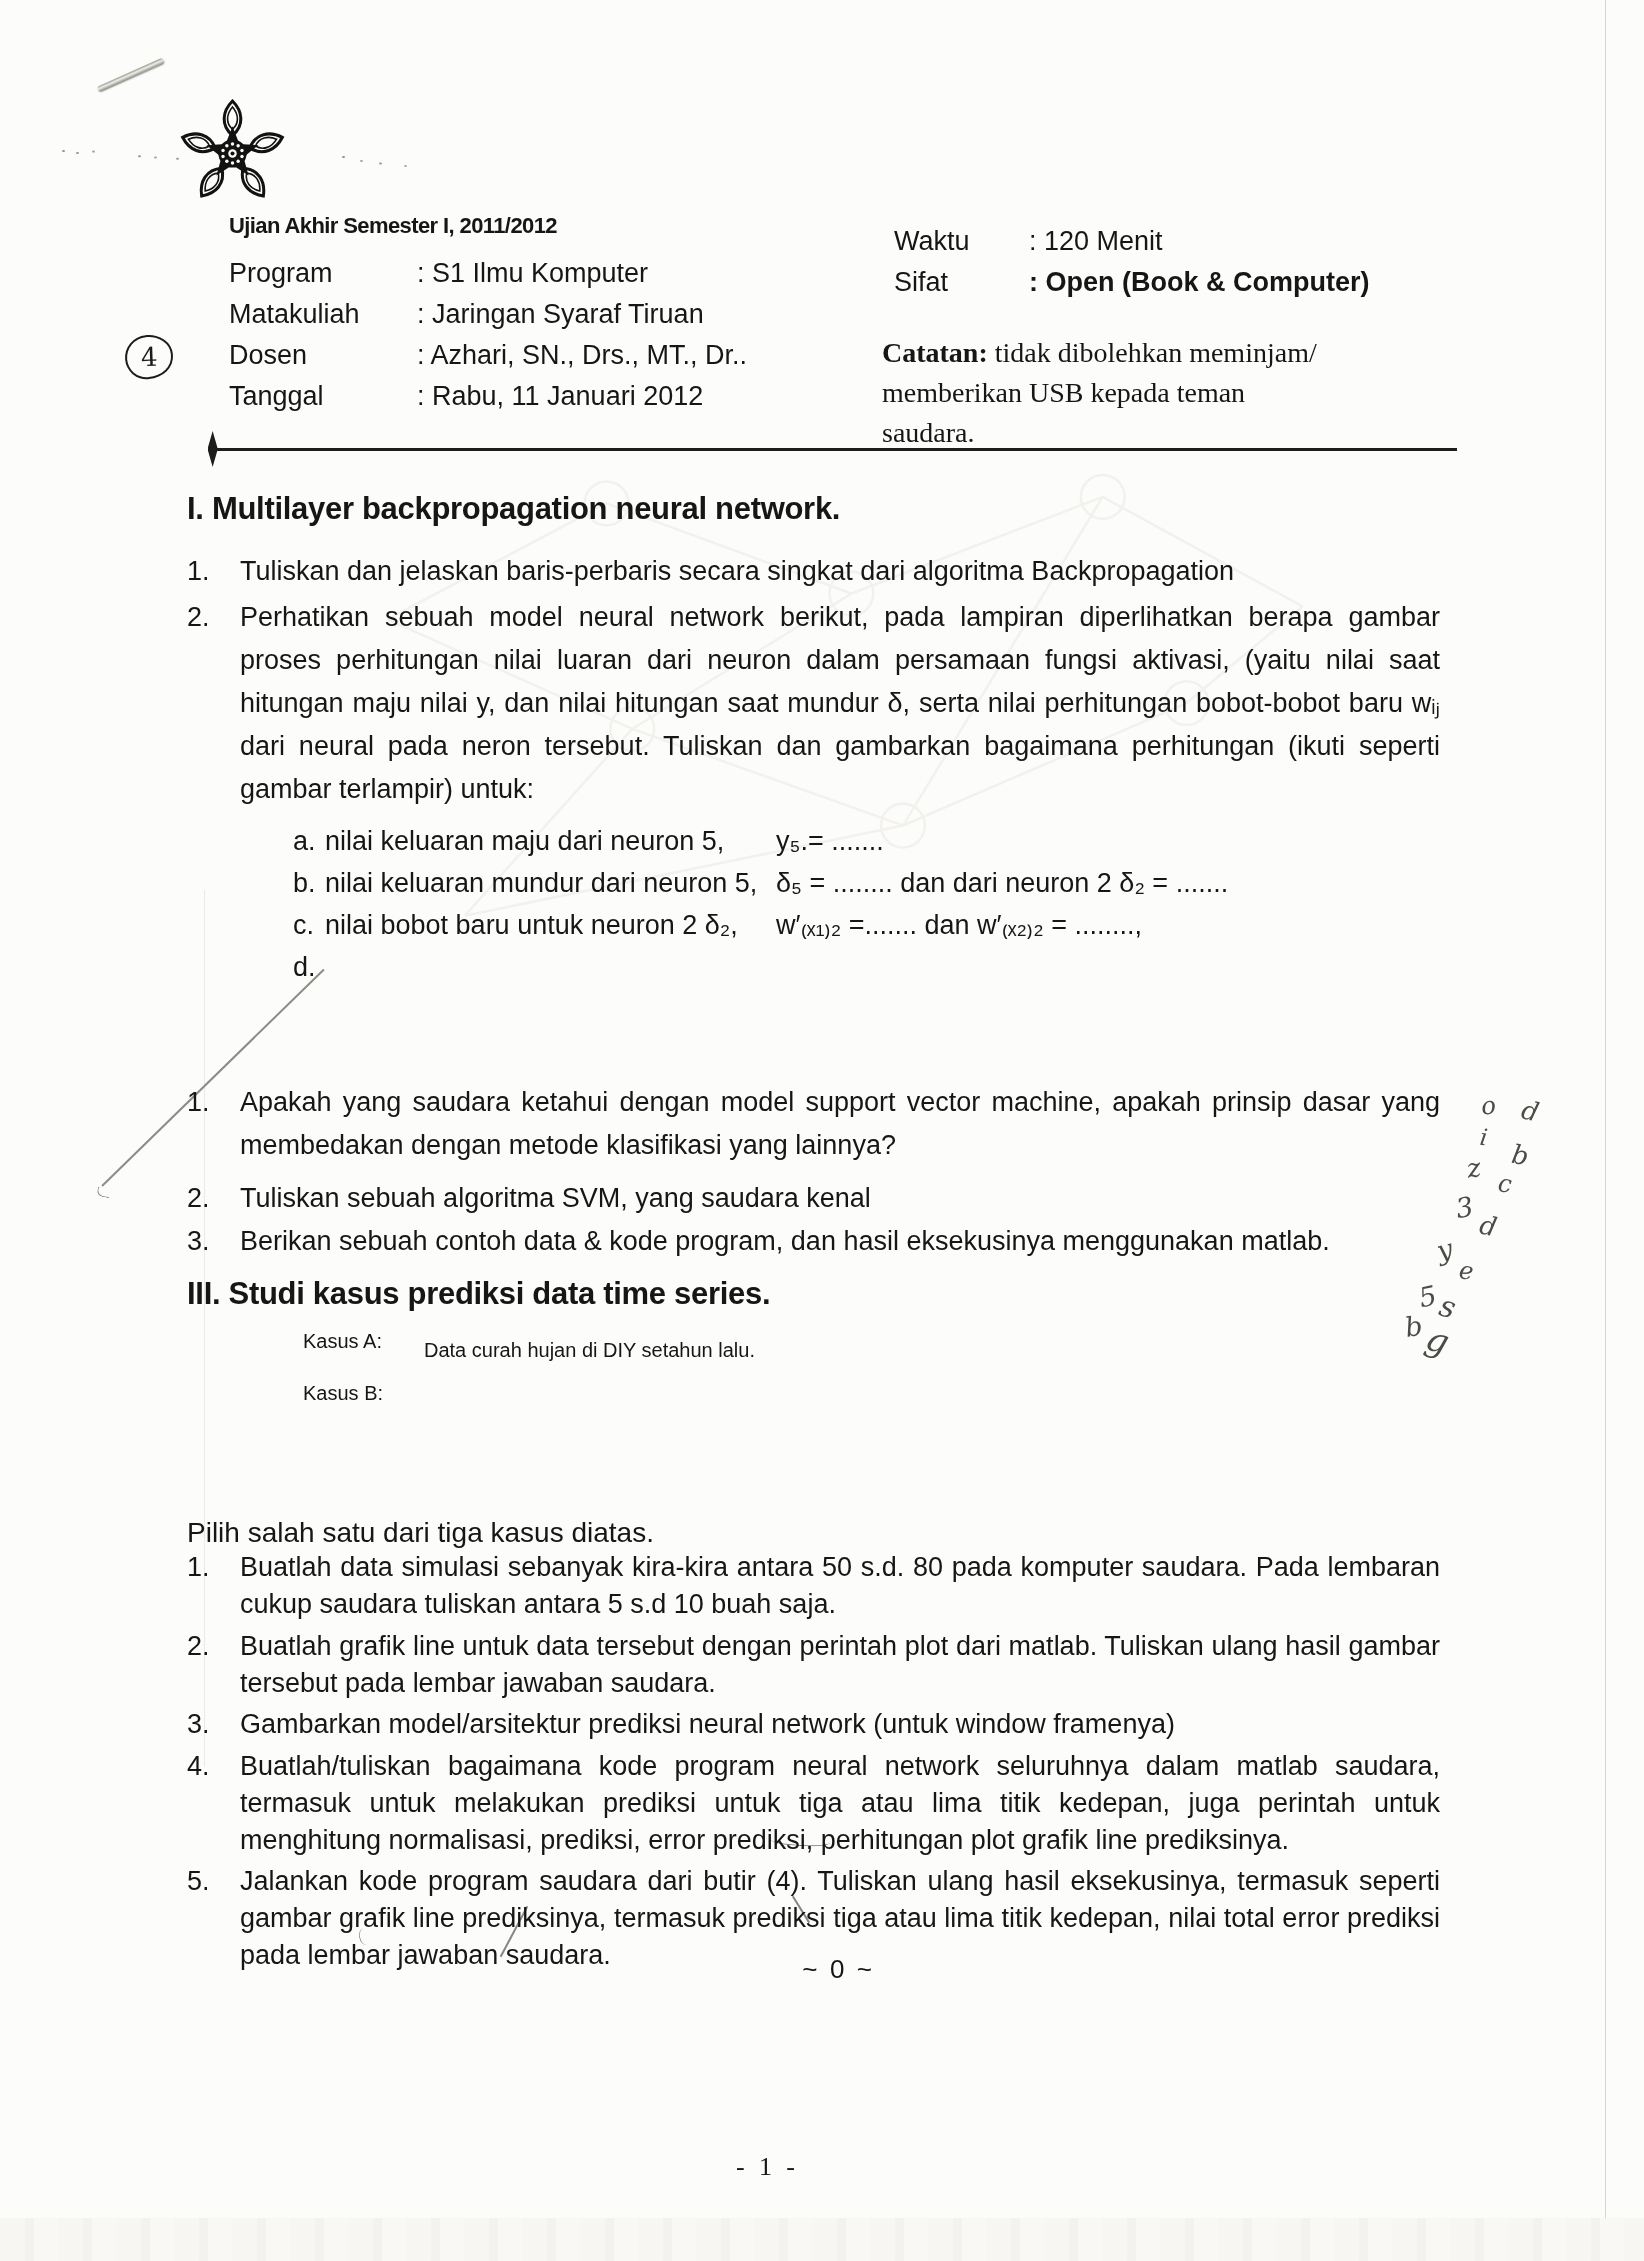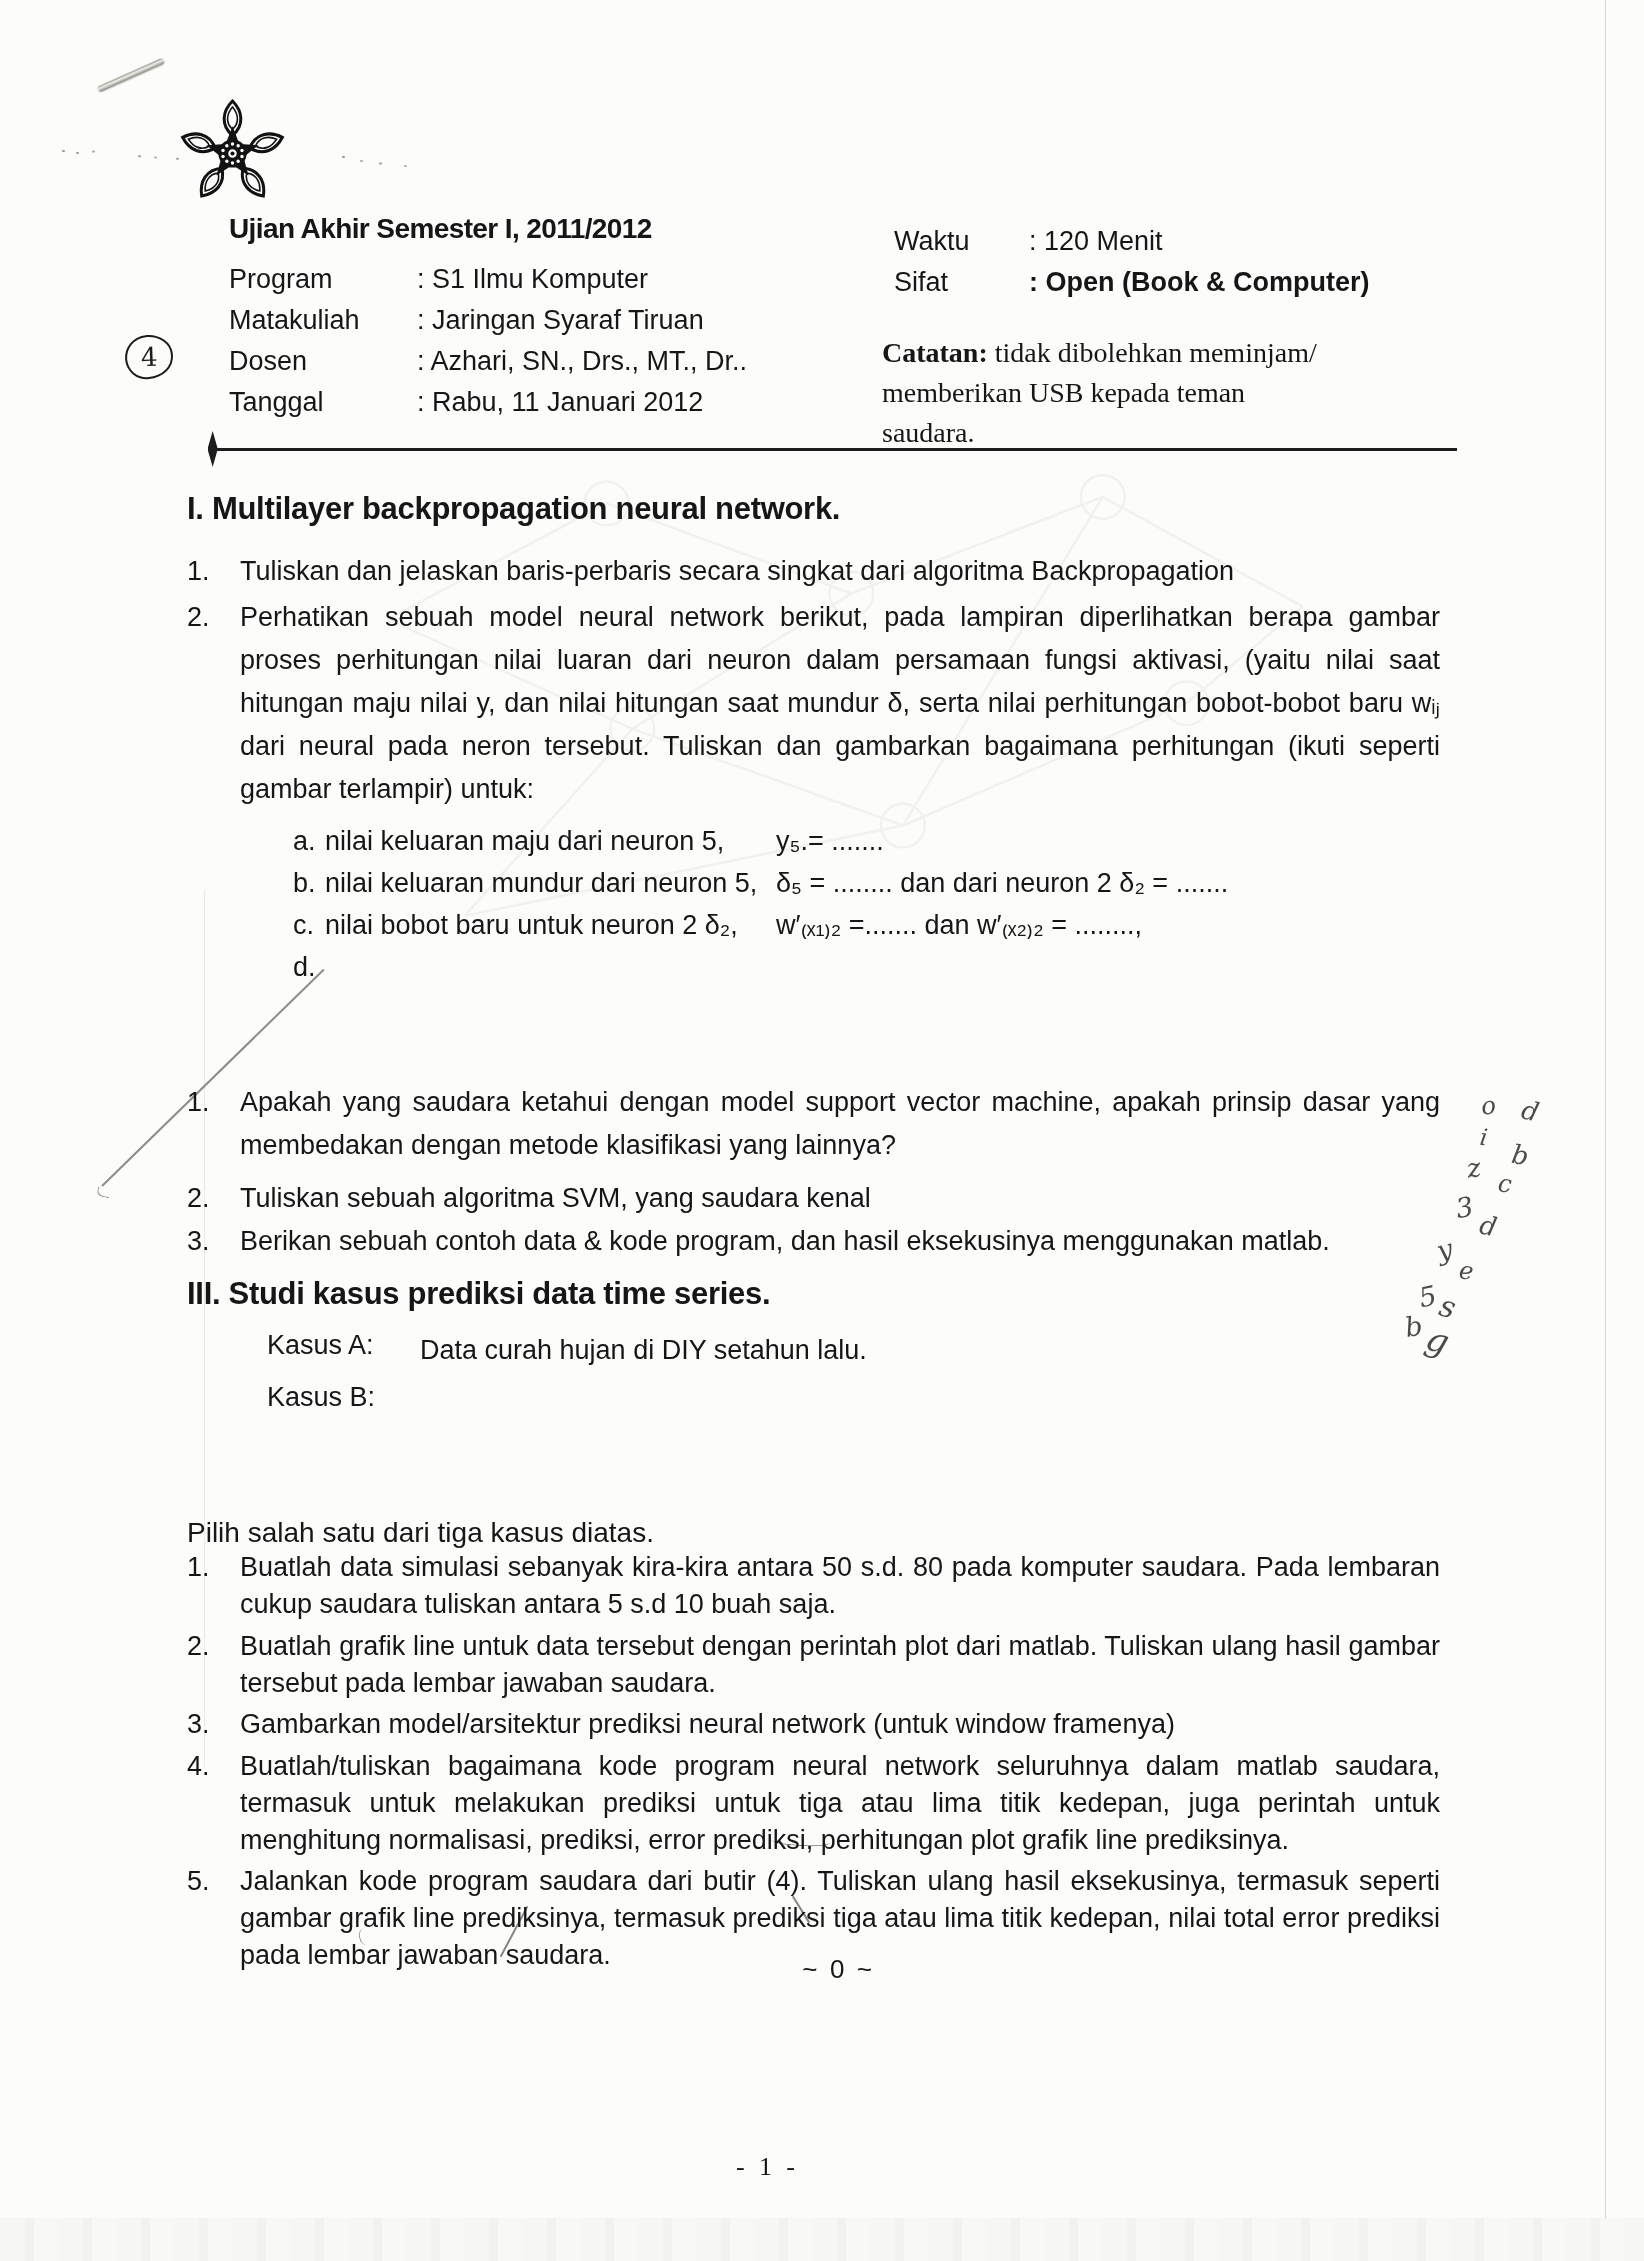--- a/index.html
+++ b/index.html
@@ -30,42 +30,42 @@
            transform:rotate(-12deg);opacity:.65;}
   
   .circle4{position:absolute;left:125px;top:335px;width:44px;height:40px;border:2.6px solid #1c1c1c;
            border-radius:48% 52% 55% 45%/52% 48% 50% 50%;transform:rotate(-5deg);
            display:flex;align-items:center;justify-content:center;}
   .circle4 span{font-family:"DejaVu Serif",serif;font-size:26px;color:#1c1c1c;transform:rotate(3deg);}
   .scribble{position:absolute;font-family:"DejaVu Serif",serif;font-style:italic;color:#35332f;opacity:.88;}
   
   .logo{position:absolute;left:175px;top:89px;}
   .header-left{position:absolute;left:229px;top:213px;width:645px;}
-  .title{font-size:28px;font-weight:700;letter-spacing:-0.6px;margin:0 0 14px 0;}
+  .title{font-size:22px;font-weight:700;letter-spacing:-0.6px;margin:0 0 14px 0;}
   .info-row{display:flex;font-size:27px;line-height:41px;}
   .info-label{width:188px;flex:none;}
   .header-right{position:absolute;left:882px;top:221px;width:600px;}
   .info-label-r{width:135px;flex:none;margin-left:12px;}
   .bold{font-weight:700;}
   .note{margin:30px 0 0 0;font-family:"Liberation Serif",serif;font-size:28px;line-height:40px;width:451px;}
   .note strong{font-weight:700;}
   .rule{position:absolute;left:212px;top:448px;width:1245px;height:2.6px;background:#1d1d1d;}
   .rule-diamond{position:absolute;left:-4.5px;top:-17px;width:10.3px;height:36px;background:#1d1d1d;
                 clip-path:polygon(50% 0,100% 50%,50% 100%,0 50%);}
   
   .abs{position:absolute;left:187px;width:1309px;}
   .sec-heading{font-size:31px;font-weight:700;letter-spacing:-0.3px;margin:0;}
   .item{display:flex;font-size:27px;}
   .item-num{width:53px;flex:none;}
   .item-text{width:1200px;text-align:justify;}
   .lh67{line-height:43px;} .lh66{line-height:43px;} .lh58{line-height:37px;}
   .sub{display:flex;font-size:27px;line-height:42px;margin-left:106px;}
   .sub-m{width:32px;flex:none;}
   .sub-label{display:inline-block;min-width:451px;}
-  .case-row{display:flex;font-size:27px;margin-left:80px;gap:32px;}
+  .case-row{display:flex;font-size:20px;margin-left:116px;}
   .case-label{width:121px;flex:none;}
   .case-text{width:1071px;text-align:justify;line-height:41px;}
   .pilih{font-size:28px;font-weight:400;}
   .task{margin-bottom:4.5px;}
   .footer-mark{position:absolute;left:187px;top:1954px;width:1303px;text-align:center;font-size:26px;letter-spacing:2.6px;}
   .page-num{position:absolute;left:703px;top:2152px;width:129px;text-align:center;
             font-family:"Liberation Serif",serif;font-size:26px;letter-spacing:3.9px;}
 </style>
 </head>
 <body>

